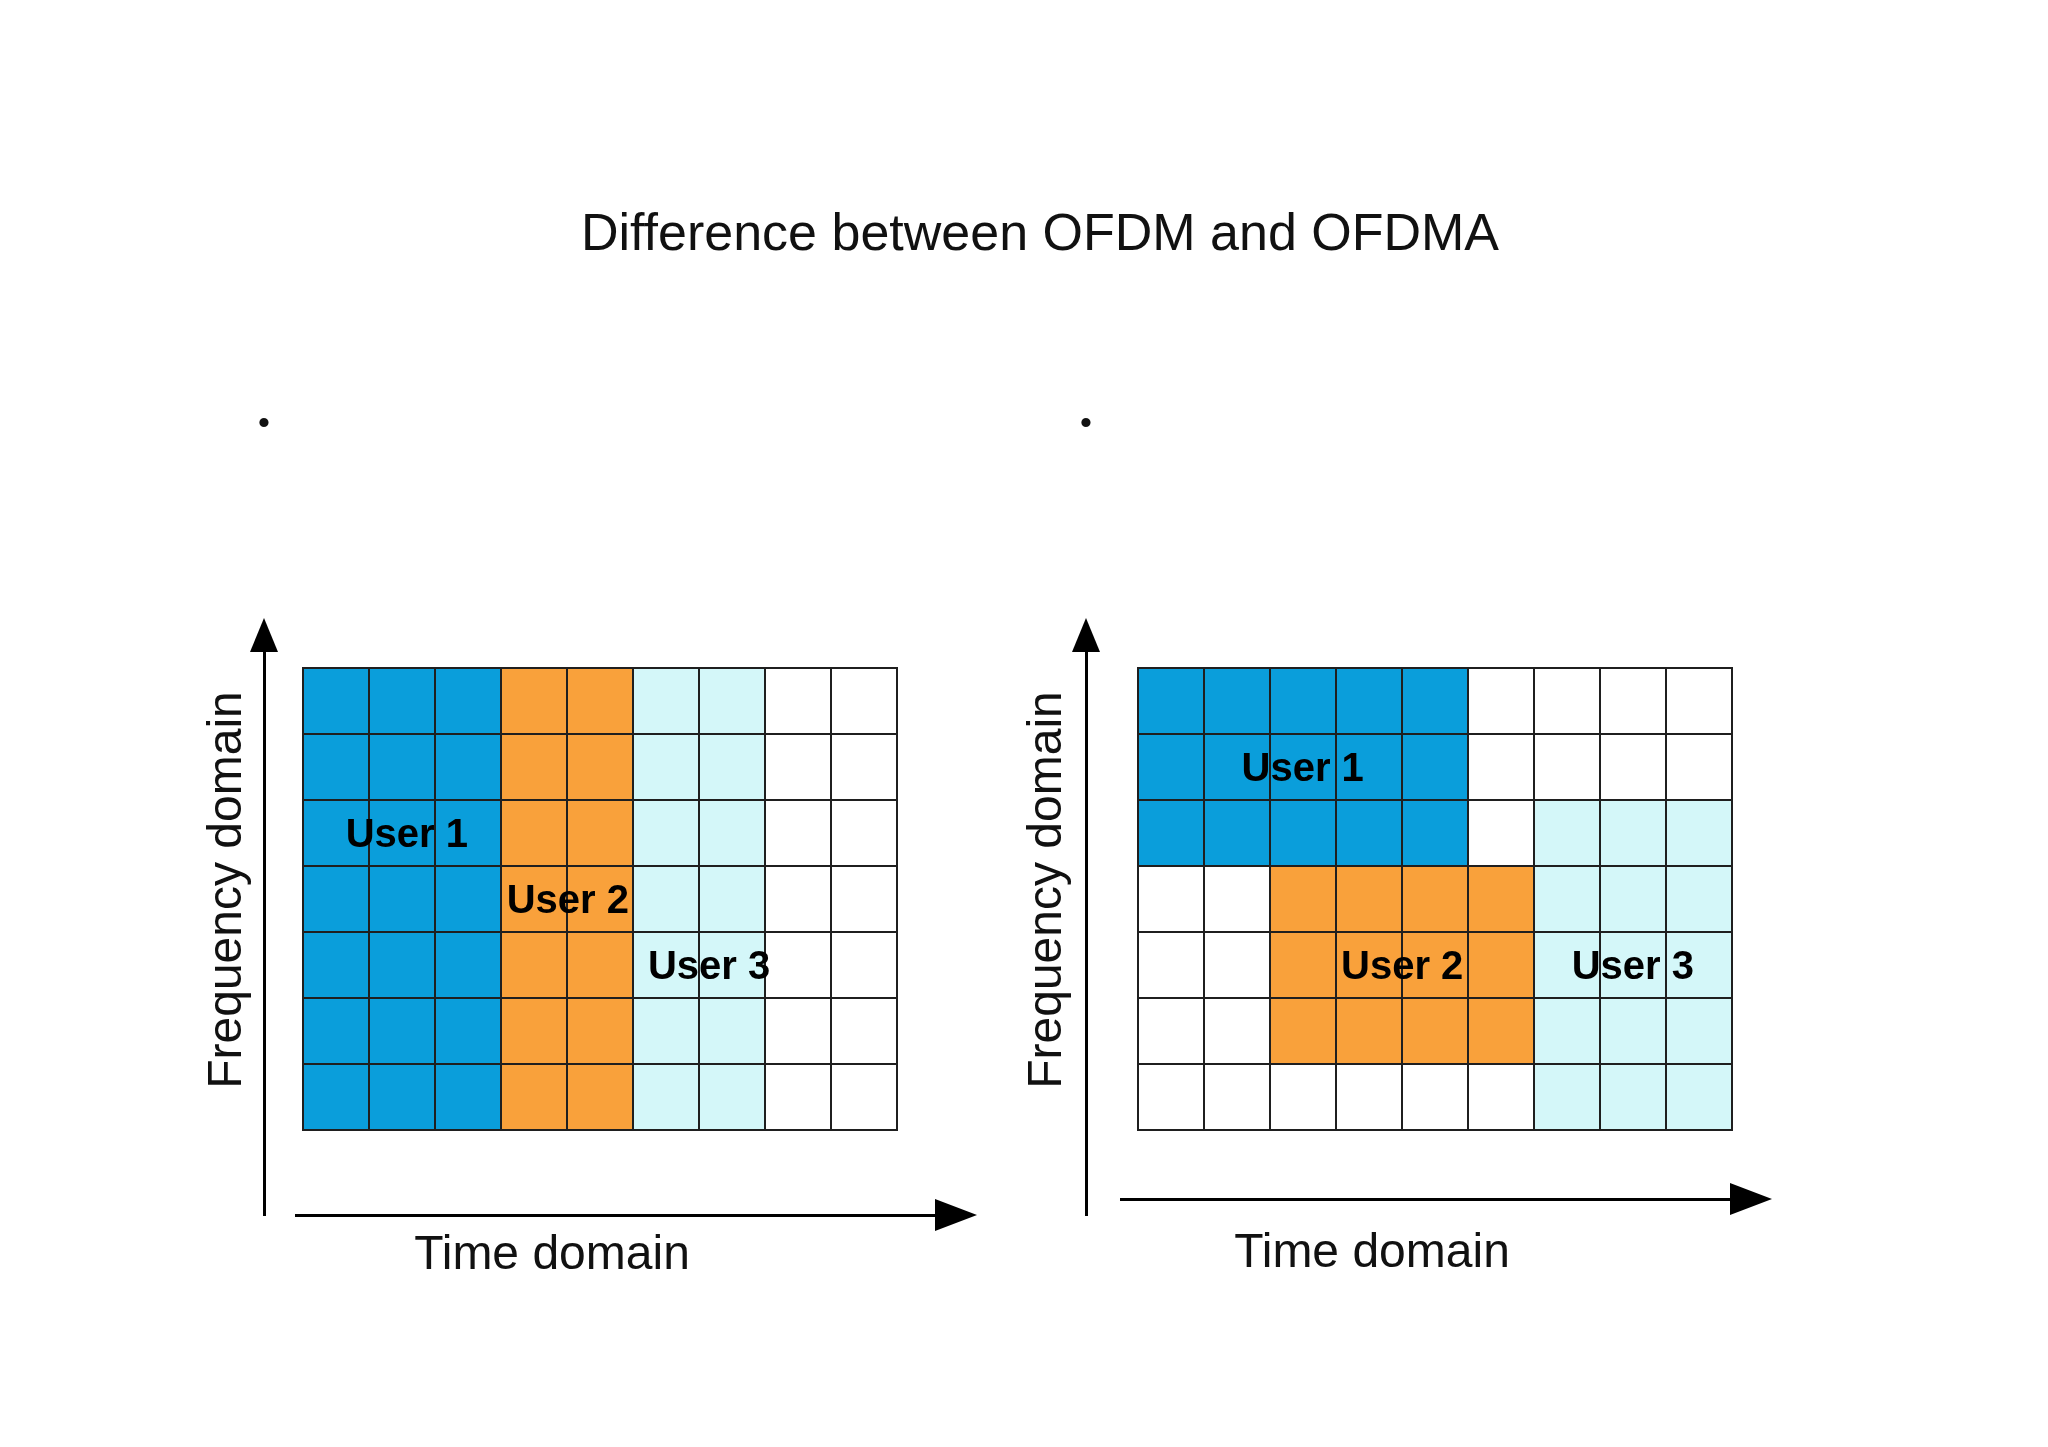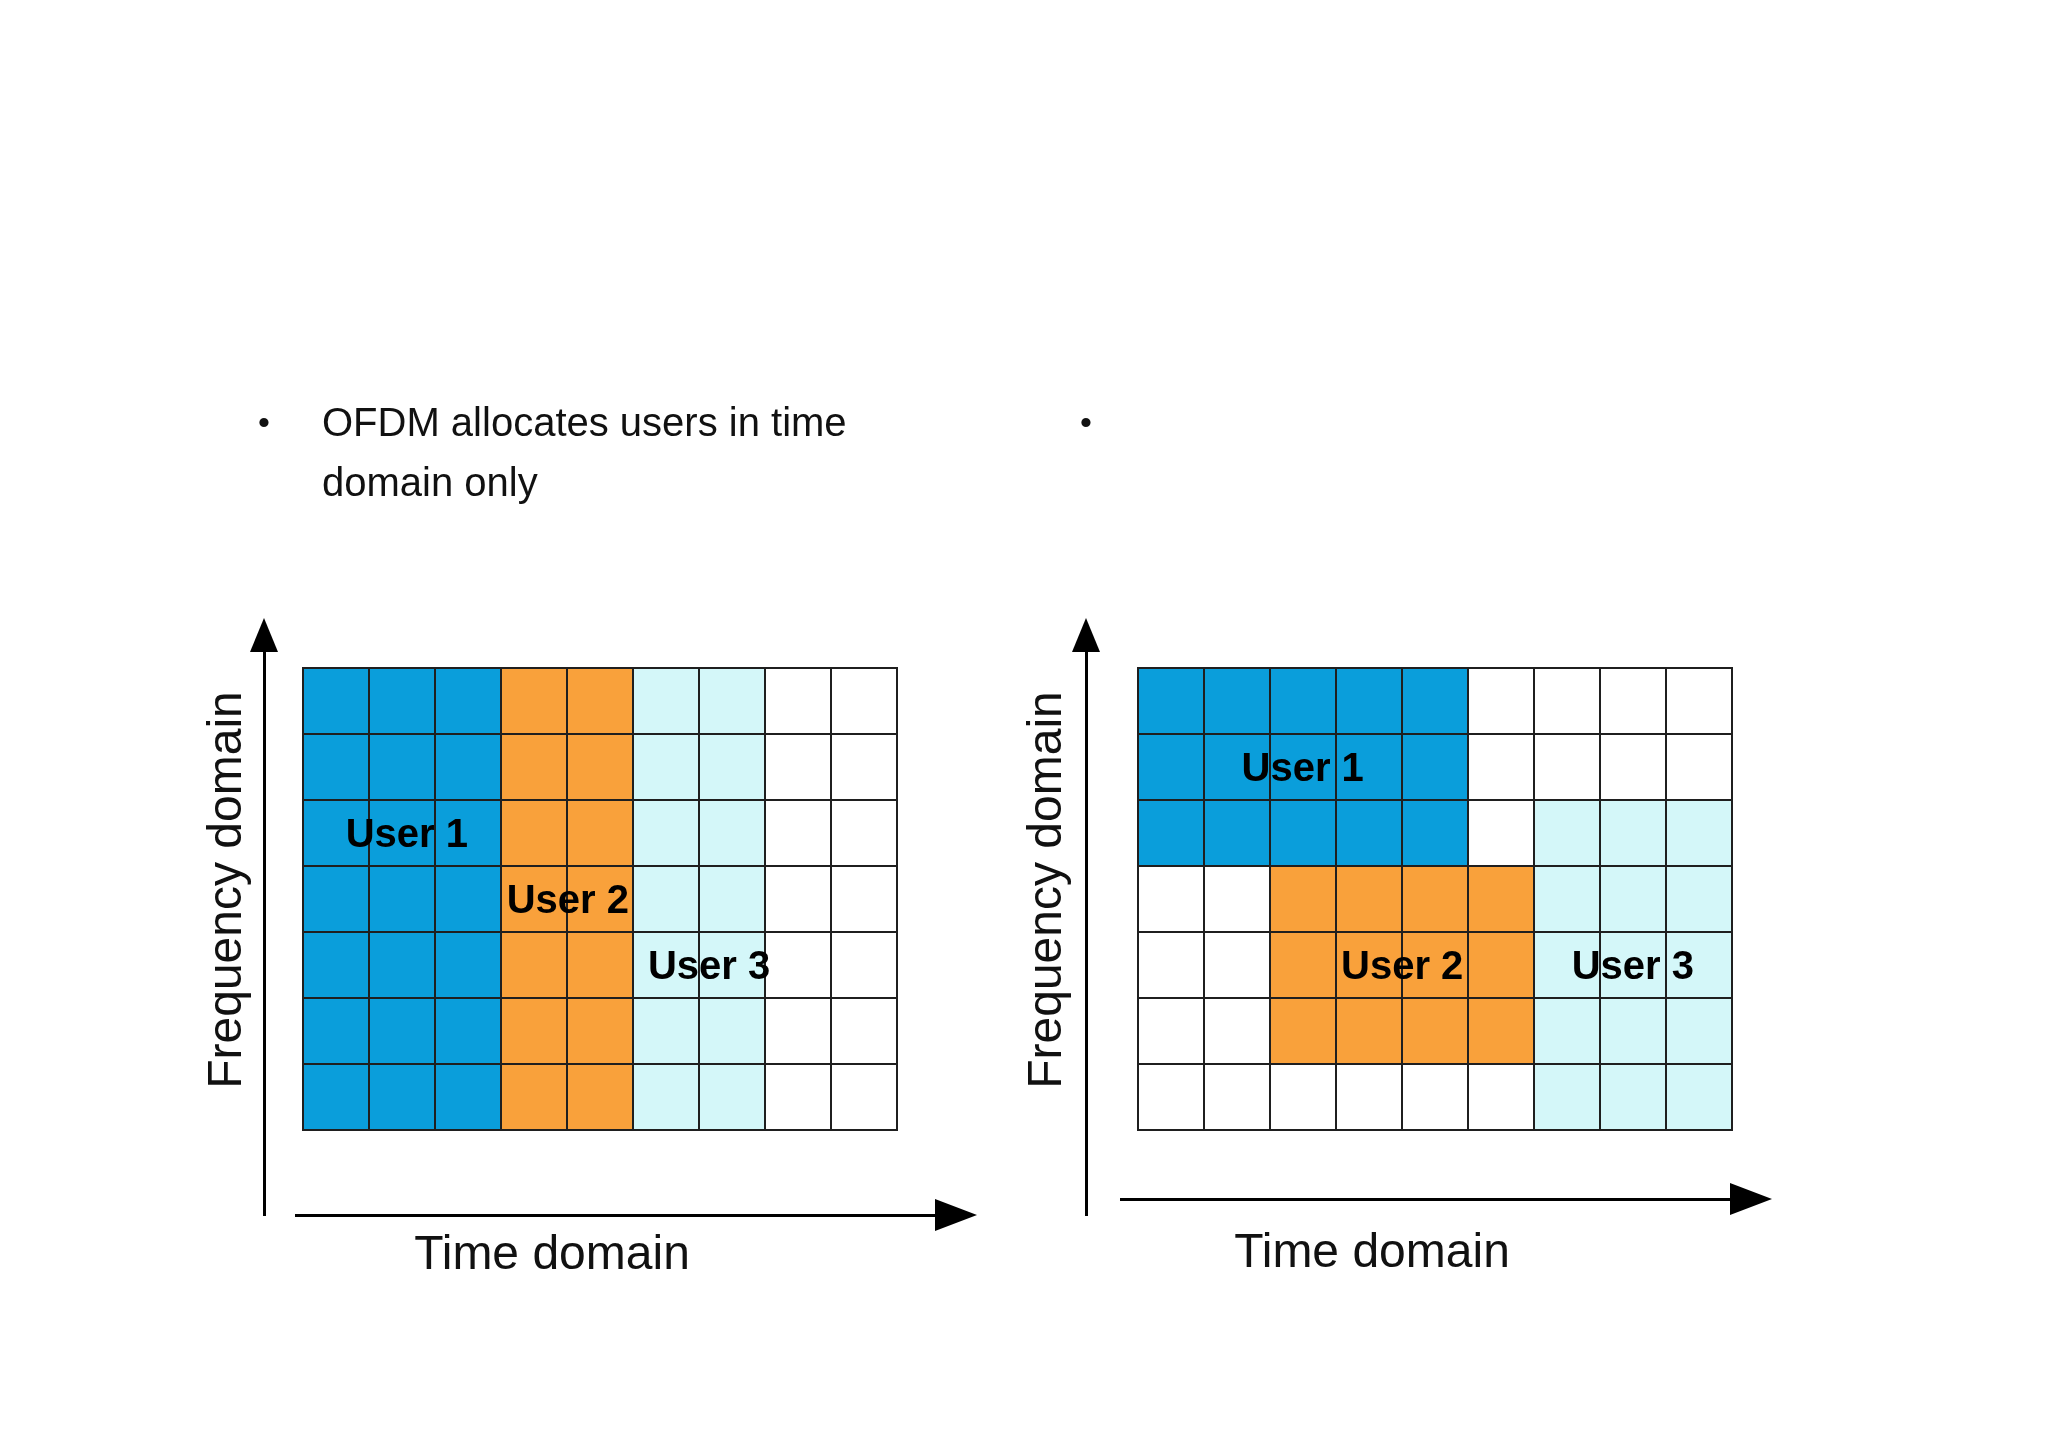--- a/index.html
+++ b/index.html
@@ -120,25 +120,24 @@
     color: #111111;
   }
   .xlabel.d0 { left: 552px;  top: 1252px; }
   .xlabel.d1 { left: 1372px; top: 1250px; }
 </style>
 </head>
 <body>
 
 <div class="page">
 
+  <div class="slide-title">Difference between OFDM and OFDMA</div>
 
   <div class="bullet left">
     <span class="marker">•</span>
-    <span class="btext">OFDM allocates users in time
-domain only</span>
   </div>
 
   <div class="bullet right">
     <span class="marker">•</span>
   </div>
 
   <div class="ylabel d0">Frequency domain</div>
   <div class="axis-line-v vaxis-line d0"></div>
   <div class="arrow-up vaxis-head d0"></div>
 

